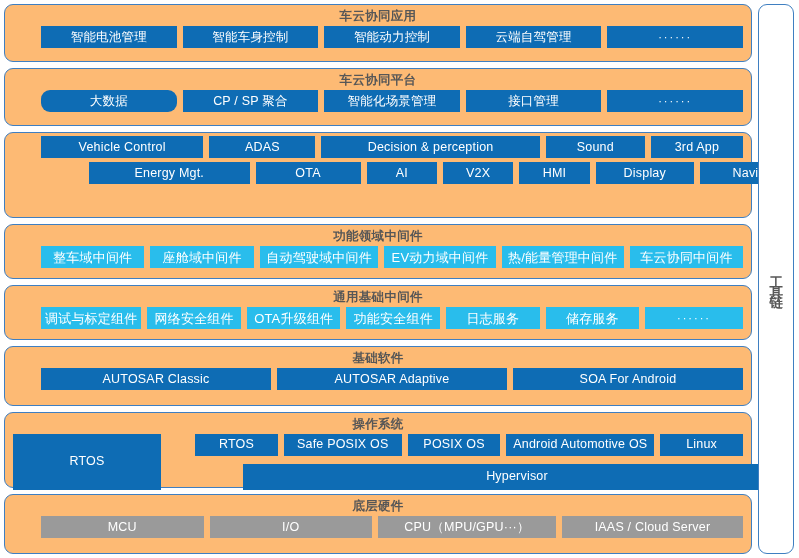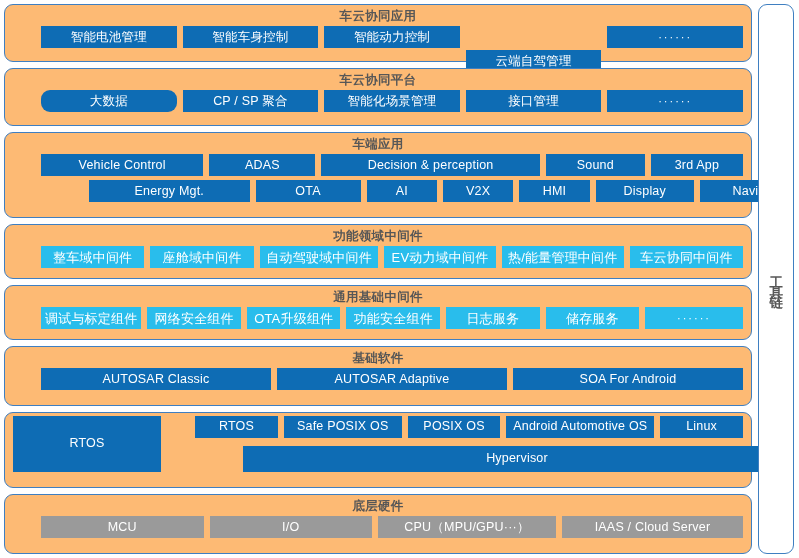--- a/index.html
+++ b/index.html
@@ -106,36 +106,35 @@
 <body>
 
 <div id="canvas">
   <div id="stack">
       <div class="layer" style="flex: 62 0 0px;">
         <div class="layer-title">车云协同应用</div>
         <div class="row">
           <div class="chip blue" style="flex: 1 1 0px;">智能电池管理</div>
           <div class="chip blue" style="flex: 1 1 0px;">智能车身控制</div>
           <div class="chip blue" style="flex: 1 1 0px;">智能动力控制</div>
-          <div class="chip blue" style="flex: 1 1 0px; margin-top: 24px;">云端自驾管理</div>
+          <div class="chip blue" style="flex: 1 1 0px;">云端自驾管理</div>
           <div class="chip blue dots" style="flex: 1 1 0px;">······</div>
         </div>
       </div>
       <div class="layer" style="flex: 62 0 0px;">
         <div class="layer-title">车云协同平台</div>
         <div class="row">
           <div class="chip blue" style="flex: 1 1 0px; border-radius: 9px;">大数据</div>
           <div class="chip blue" style="flex: 1 1 0px;">CP / SP 聚合</div>
           <div class="chip blue" style="flex: 1 1 0px;">智能化场景管理</div>
           <div class="chip blue" style="flex: 1 1 0px;">接口管理</div>
           <div class="chip blue dots" style="flex: 1 1 0px;">······</div>
         </div>
       </div>
       <div class="layer" style="flex: 98 0 0px;">
-        <div class="layer-title">车端应用</div>
         <div class="row">
           <div class="chip blue" style="flex: 22 1 0px;">Vehicle Control</div>
           <div class="chip blue" style="flex: 14 1 0px;">ADAS</div>
           <div class="chip blue" style="flex: 30 1 0px;">Decision &amp; perception</div>
           <div class="chip blue" style="flex: 13 1 0px;">Sound</div>
           <div class="chip blue" style="flex: 12 1 0px;">3rd App</div>
         </div>
         <div class="row">
           <div class="chip blue" style="flex: 22 1 0px;">Energy Mgt.</div>
           <div class="chip blue" style="flex: 14 1 0px;">OTA</div>
@@ -171,20 +170,21 @@
       </div>
       <div class="layer" style="flex: 64 0 0px;">
         <div class="layer-title">基础软件</div>
         <div class="row">
           <div class="chip blue" style="flex: 1 1 0px;">AUTOSAR Classic</div>
           <div class="chip blue" style="flex: 1 1 0px;">AUTOSAR Adaptive</div>
           <div class="chip blue" style="flex: 1 1 0px;">SOA For Android</div>
         </div>
       </div>
       <div class="layer" style="flex: 86 0 0px;">
+        <div class="layer-title">操作系统</div>
         <div class="os-row">
           <div class="os-left" style="flex: 0 0 148px;">
             <div class="chip blue tall" style="flex: 1 1 auto;">RTOS</div>
           </div>
           <div class="os-right">
             <div class="row">
               <div class="chip blue" style="flex: 15 1 0px;">RTOS</div>
               <div class="chip blue" style="flex: 22 1 0px;">Safe POSIX OS</div>
               <div class="chip blue" style="flex: 17 1 0px;">POSIX OS</div>
               <div class="chip blue" style="flex: 28 1 0px;">Android Automotive OS</div>

